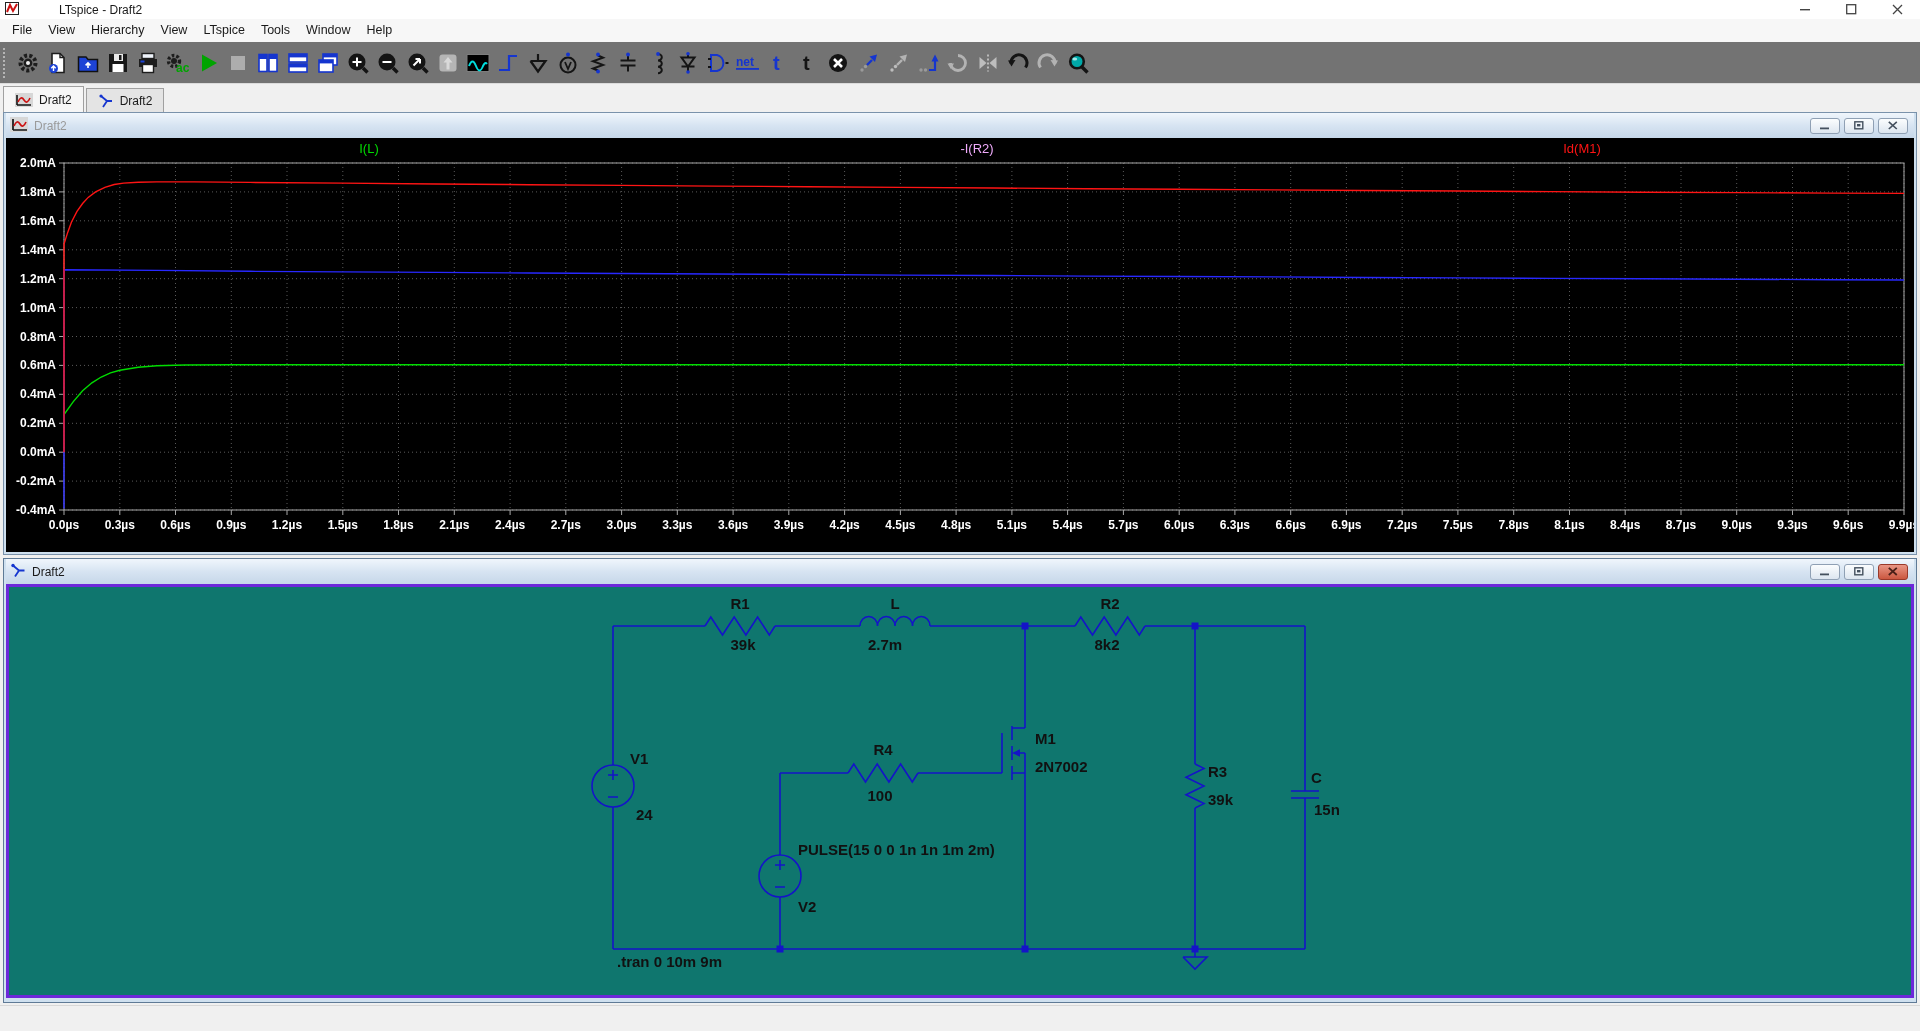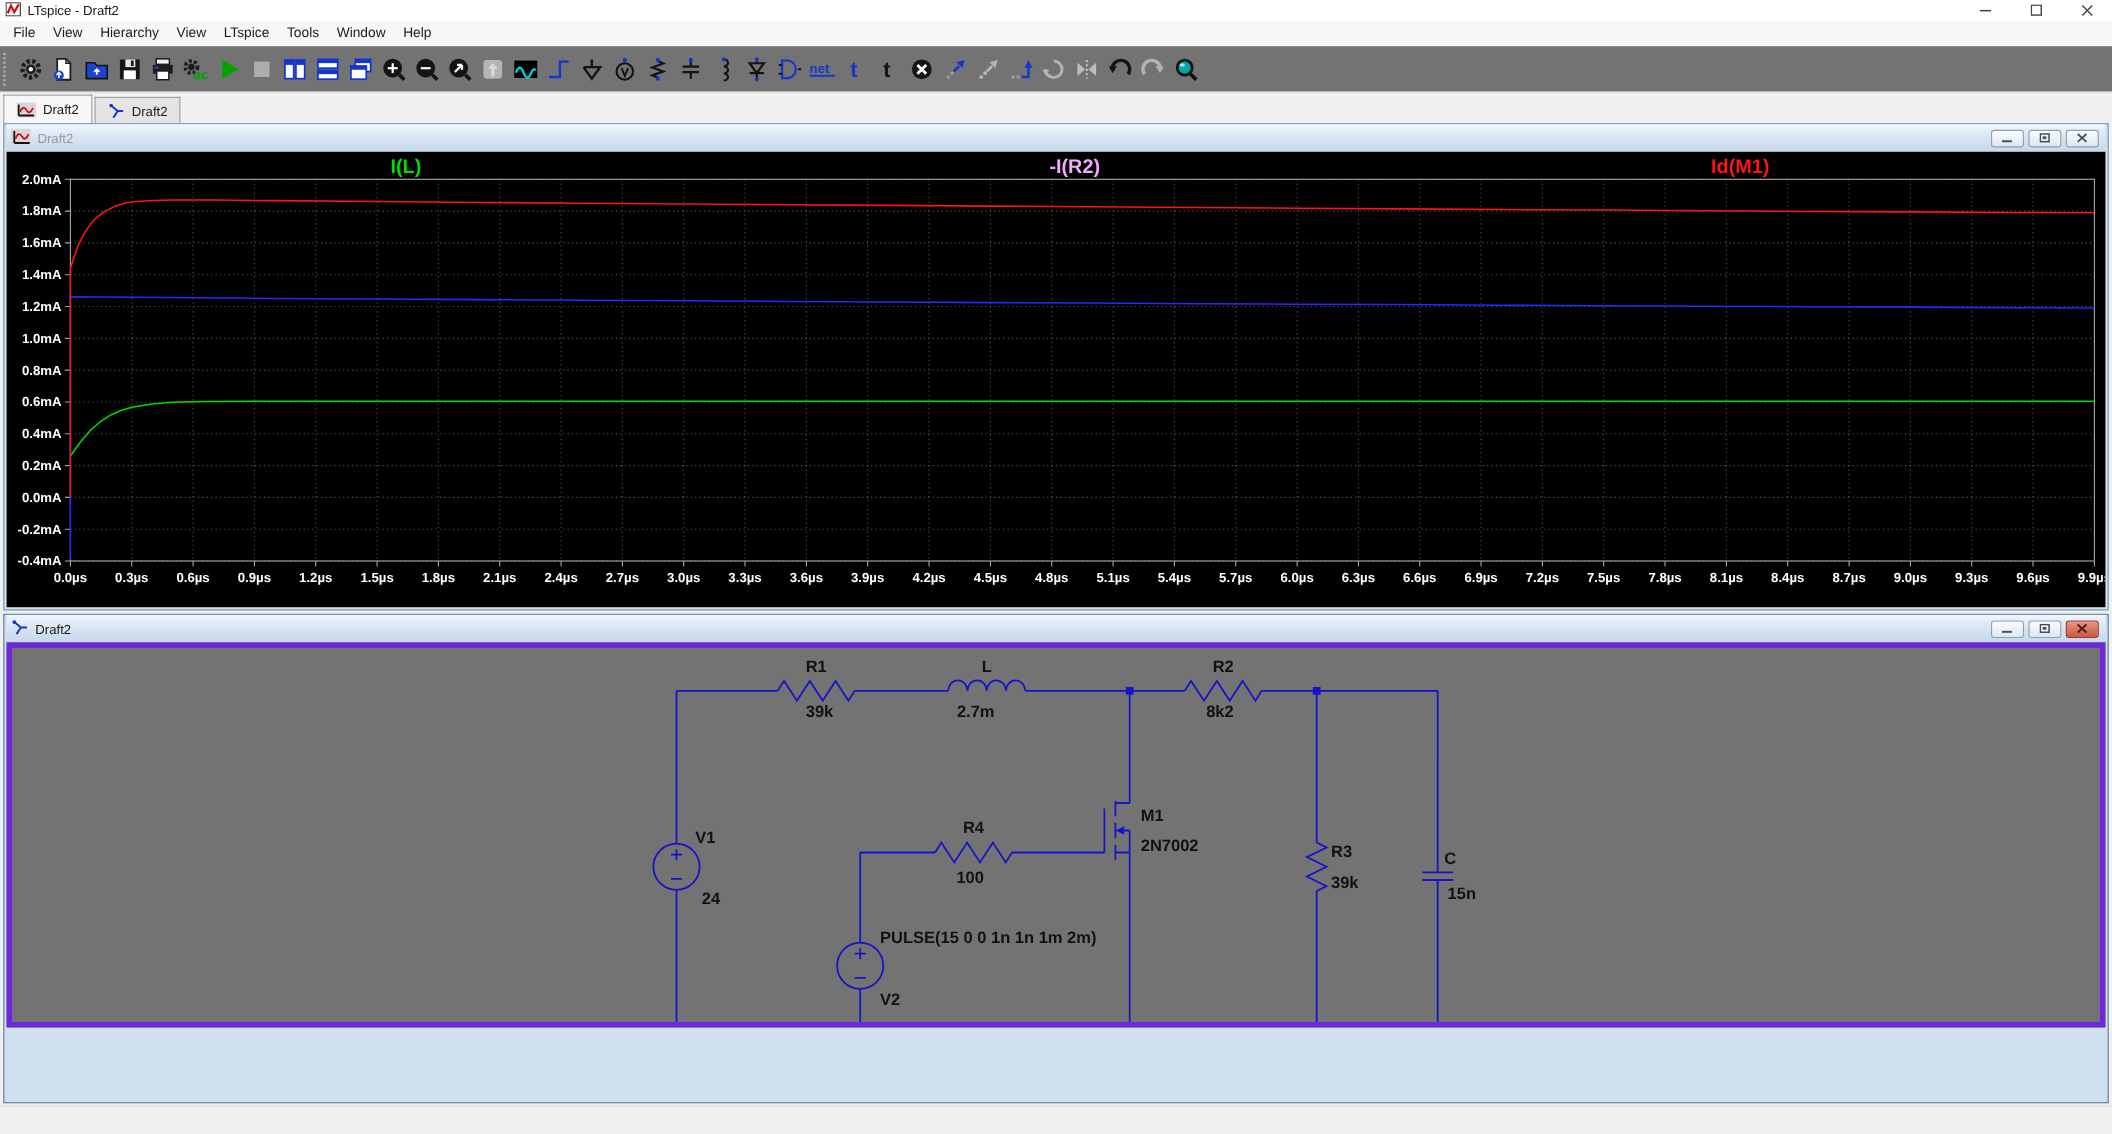--- a/index.html
+++ b/index.html
@@ -1,20 +1,20 @@
 <!DOCTYPE html>
 <html><head>
 <meta charset="utf-8">
 <style>
   * { margin:0; padding:0; box-sizing:border-box; }
   html,body { width:1920px; height:1031px; overflow:hidden; }
   body { position:relative; background:#f0f0f0; font-family:"Liberation Sans",sans-serif; color:#1a1a1a; }
 
   
-  .titlebar { position:absolute; left:0; top:0; width:1920px; height:19px; background:#ffffff; display:flex; align-items:center; font-size:12px; }
+  .titlebar { position:absolute; left:0; top:0; width:1920px; height:19px; background:#ffffff; display:flex; align-items:center; font-size:12px;gap:34px; }
   .titlebar .app-icon { margin:0 6px 0 5px; }
   .titlebar .caption-btns { margin-left:auto; display:flex; height:19px; }
   .abtn { width:46px; height:19px; display:flex; align-items:center; justify-content:center; }
   .abtn svg { display:block; }
 
   .menubar { position:absolute; left:0; top:19px; width:1920px; height:23px; background:#f7f7f7; display:flex; align-items:center; padding-left:4px; font-size:12.5px; }
   .menu-item { padding:0 8px; line-height:23px; cursor:default; }
 
   .toolbar { position:absolute; left:0; top:42px; width:1920px; height:42px; background:#737373; border-bottom:1px solid #dcdcdc; display:flex; align-items:center; }
   .grip { width:10px; height:30px; margin-left:3px; border-left:2px dotted #b5b5b5; }
@@ -29,23 +29,23 @@
   
   .child { position:absolute; left:3px; width:1914px; border:1px solid #7a92ab; background:#cfe0ef; padding:0 2px 2px 2px; }
   .child .wtitle { height:25px; display:flex; align-items:center; font-size:12px; background:linear-gradient(180deg,#f0f6fc 0%,#d7e4f2 50%,#c6d7e9 100%); }
   .child .wtitle .wicon { margin:0 6px 0 4px; }
   .wtitle-text-inactive { color:#9a9a9a; }
   .wtitle-text-active { color:#1a1a1a; }
   .wctrl { margin-left:auto; display:flex; gap:4px; padding-right:6px; }
   .wbtn { width:30px; height:16px; border:1px solid #8fa0b4; border-radius:3px; background:linear-gradient(#fbfdfe,#dde6f0); display:flex; align-items:center; justify-content:center; }
   .wbtn.red { background:linear-gradient(#e99685,#cb5740); border-color:#99392a; }
   .plot-content { position:relative; width:1908px; height:414px; background:#000000; overflow:hidden; }
-  .sch-content  { position:relative; width:1908px; height:350px; background:#737373; border:5px solid #6d28d9; overflow:hidden; }
-
-  .trace-label { position:absolute; top:3px; transform:translateX(-50%); font-size:18px; font-weight:bold; }
+  .sch-content  { position:relative; width:1908px; height:414px; background:#0f766e; border:3px solid #6d28d9; overflow:hidden; }
+
+  .trace-label { position:absolute; top:3px; transform:translateX(-50%); font-size:13px; font-weight:normal; }
   #plot-svg text.tick { font-family:"Liberation Sans",sans-serif; font-size:12px; font-weight:bold; }
 
   #sch-svg text { font-family:"Liberation Sans",sans-serif; font-size:15px; font-weight:bold; fill:#111111; }
 
   .statusbar { position:absolute; left:0; top:1005px; width:1920px; height:26px; background:#f0f0f0; border-top:1px solid #d8d8d8; }
 </style>
 </head>
 <body>
 
 <div class="titlebar">

